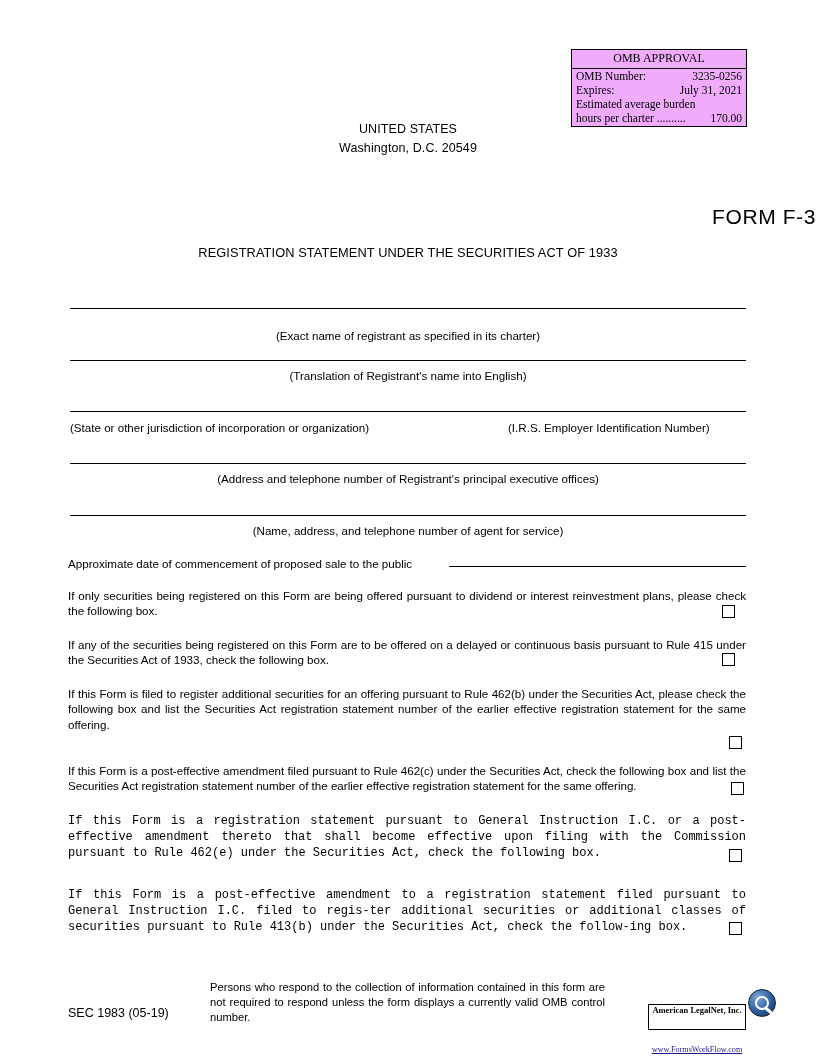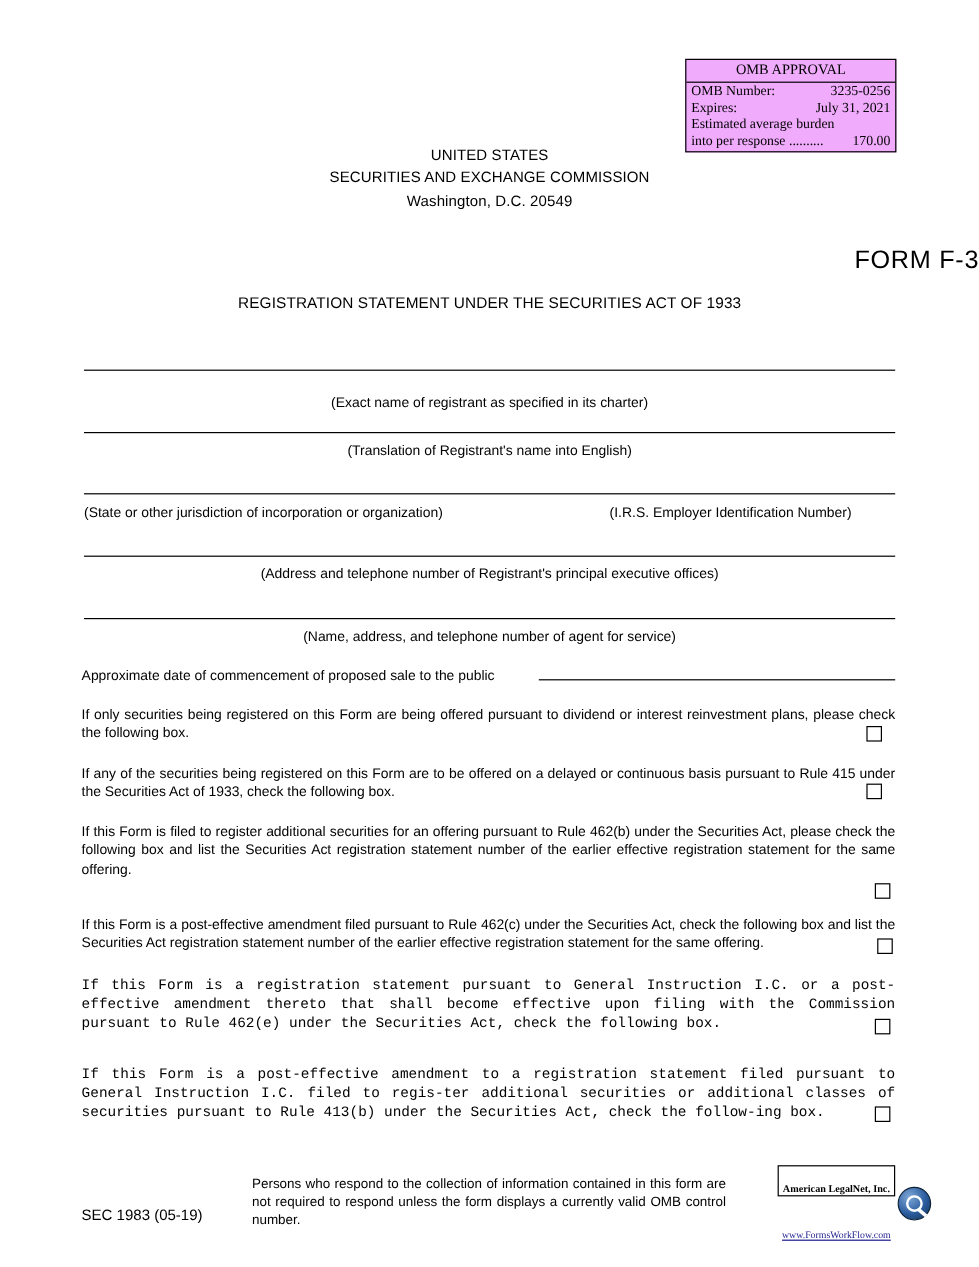--- a/index.html
+++ b/index.html
@@ -145,29 +145,29 @@
   .sec-num {
     position: absolute;
     left: 68px;
     top: 1006px;
     font-size: 12.5px;
   }
 
   .legalnet {
     position: absolute;
     left: 648px;
-    top: 971px;
+    top: 1004px;
     width: 98px;
     height: 26px;
     border: 1px solid #000;
     background: #fff;
     font-family: "Liberation Serif", serif;
     text-align: center;
     line-height: 1.12;
-    padding-top: 14px;
+    padding-top: 1px;
     box-sizing: border-box;
   }
   .legalnet .ln1 {
     font-size: 8.5px;
     font-weight: bold;
   }
   .legalnet .ln2 {
     font-size: 8.2px;
     color: #1a1a8c;
     text-decoration: underline;
@@ -218,29 +218,28 @@
       <span class="lbl">OMB Number:</span>
       <span class="val">3235-0256</span>
     </div>
     <div class="omb-row">
       <span class="lbl">Expires:</span>
       <span class="val">July 31, 2021</span>
     </div>
     <div class="omb-burden">
       <div>Estimated average burden</div>
       <div class="line2">
-        <span>into per response ..........</span>
+        <span>hours per charter ..........</span>
         <span>170.00</span>
       </div>
     </div>
   </div>
 
   <div class="agency">
     <div>UNITED STATES</div>
-    <div>SECURITIES AND EXCHANGE COMMISSION</div>
     <div>Washington, D.C. 20549</div>
   </div>
 
   <div class="form-title">FORM  F-3</div>
   <div class="form-subtitle">REGISTRATION STATEMENT UNDER THE SECURITIES ACT OF 1933</div>
 
   <div class="rule" style="left:70px; top:308px; width:676px;"></div>
   <div class="caption" style="left:70px; top:317px; width:676px;margin-top:12px;">(Exact name of registrant as specified in its charter)</div>
 
   <div class="rule" style="left:70px; top:360px; width:676px;"></div>

